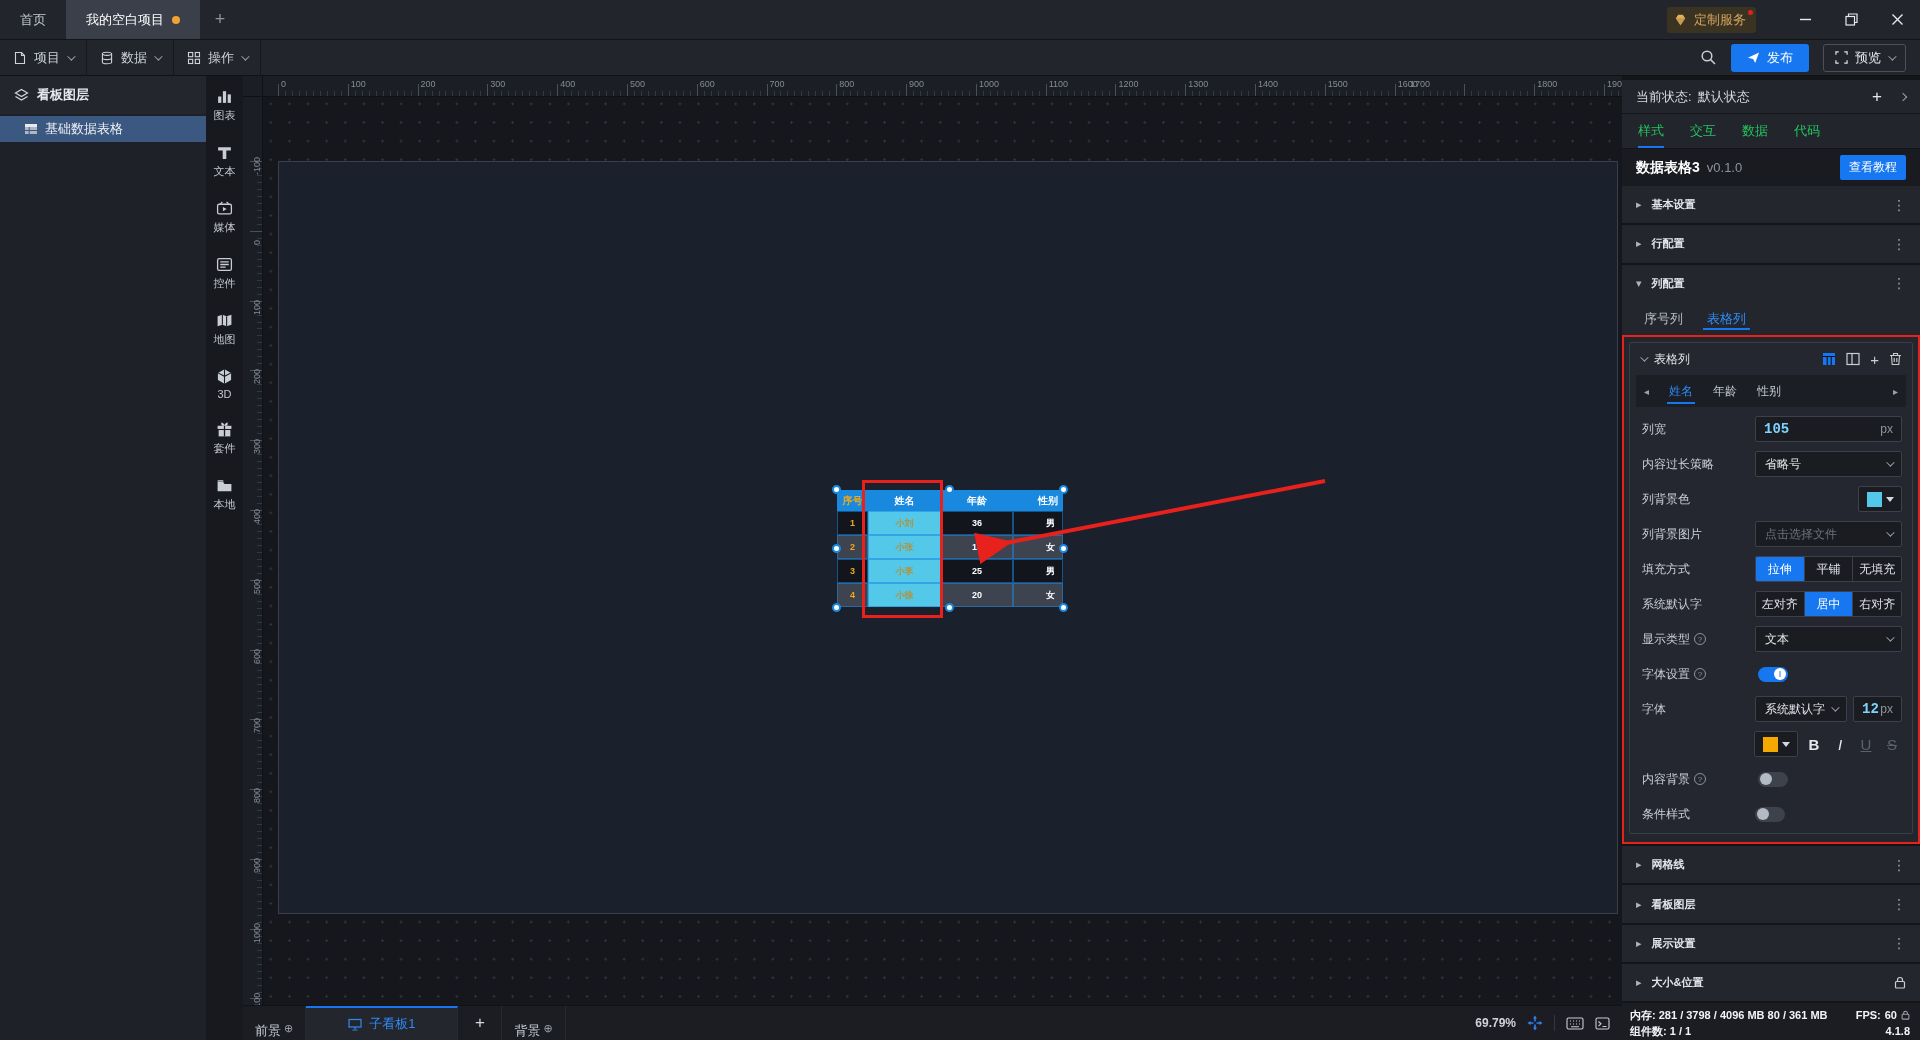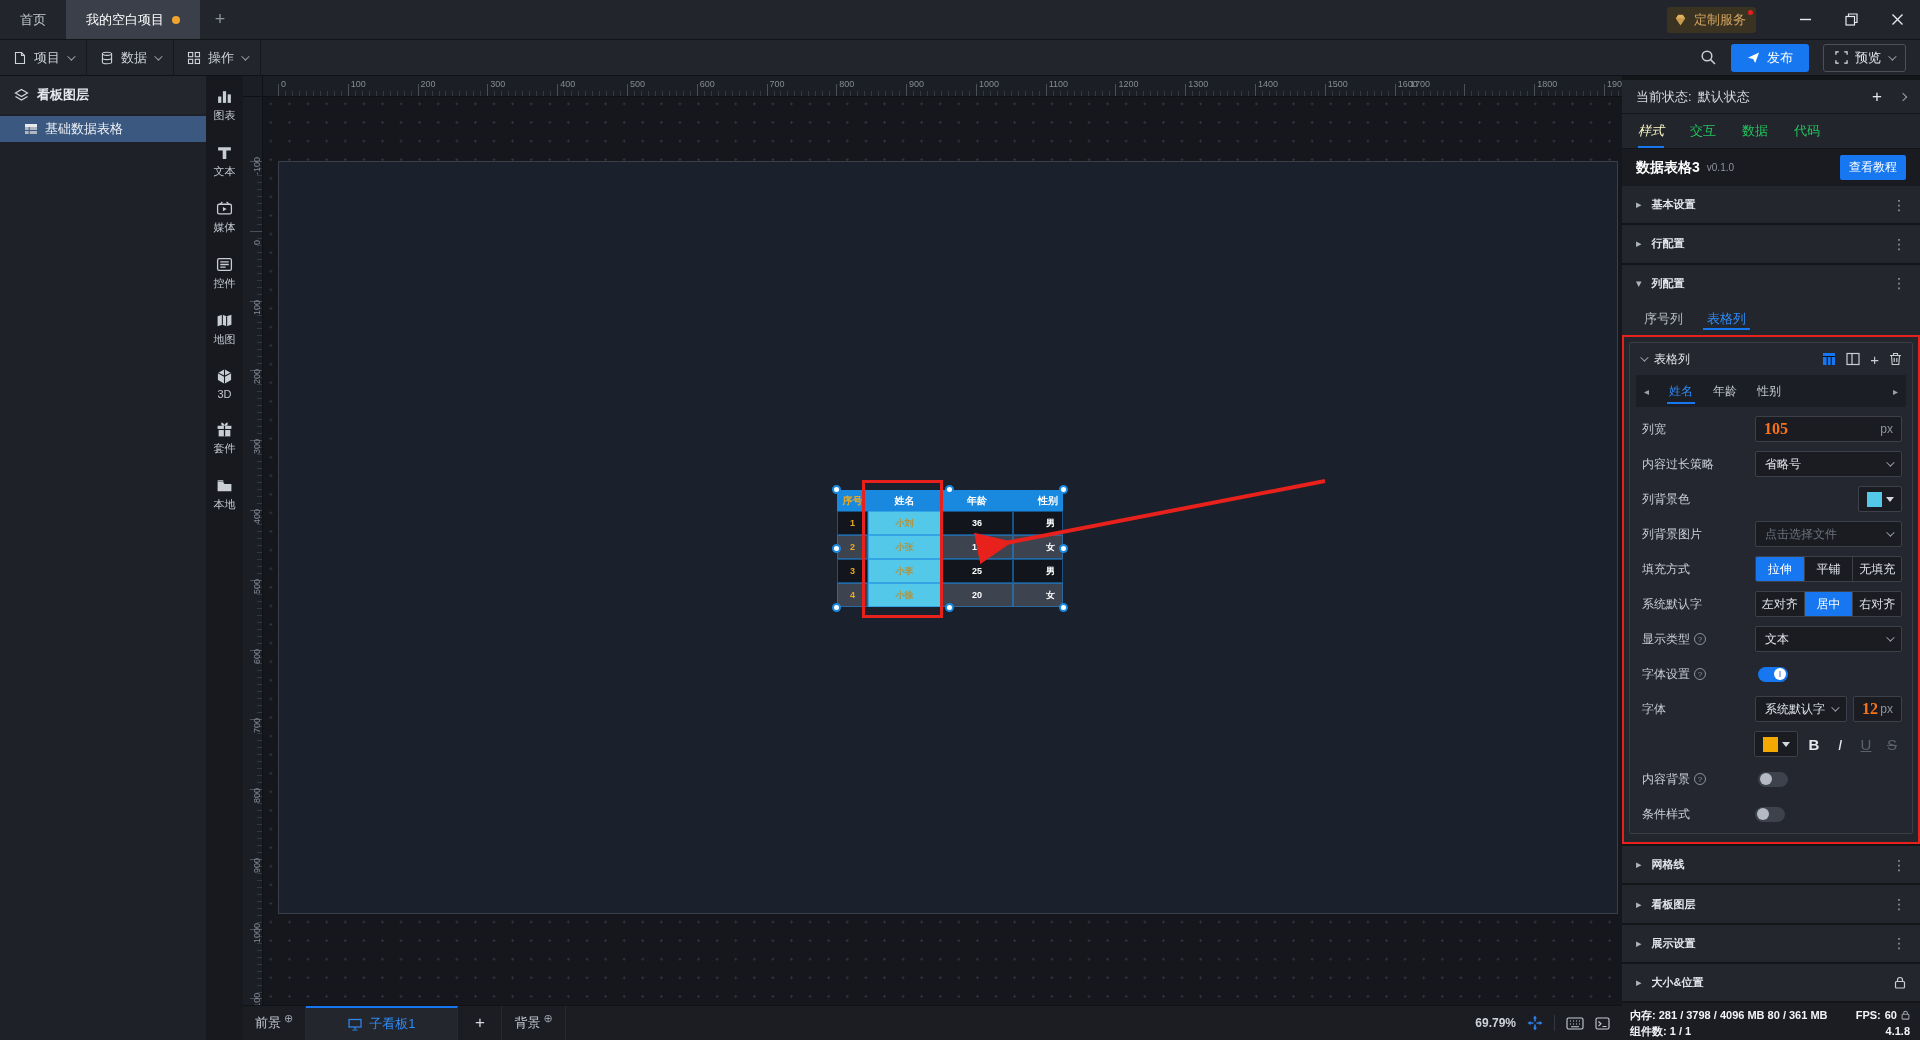--- a/index.html
+++ b/index.html
@@ -62,39 +62,39 @@
   .rodd .ct-cell { background:#12151c; } .reven .ct-cell { background:#3e4350; }
   .ct-row .c0 { color:#f0a81c; }
   .ct-row.rodd .c1, .ct-row.reven .c1 { background:#54c8e8; color:#b3923a; }
   .sel-box { position:absolute; left:594px; top:414px; width:226px; height:117px; pointer-events:none; }
   .handle { position:absolute; width:9px; height:9px; border-radius:50%; background:#fff; border:2px solid #1989e0; }
   .red-rect { position:absolute; left:619px; top:404px; width:81px; height:138px; border:3px solid #e8211c; }
   .arrow-svg { position:absolute; left:0; top:0; width:1379px; height:929px; pointer-events:none; }
 
   
   .boardbar { position:absolute; left:243px; top:1005px; width:1379px; height:35px; background:#1b1d23; border-top:1px solid #101216; display:flex; align-items:stretch; font-size:13px; }
-  .bb-item { display:flex; align-items:center; padding:0 12px; color:#c3c8d0; border-right:1px solid #26292f; }
+  .bb-item { display:flex; align-items:flex-end; padding:0 12px; color:#c3c8d0; border-right:1px solid #26292f; }
   .bb-sup { font-size:11px; color:#9aa0ab; position:relative; top:-5px; margin-left:3px; }
   .bb-tab { display:flex; align-items:center; gap:7px; padding:0 42px; background:#23262d; color:#2f8af5; border-top:2px solid #1677f0; border-right:1px solid #26292f; }
   .bb-plus { width:44px; display:flex; align-items:center; justify-content:center; color:#d4d8de; font-size:17px; border-right:1px solid #26292f; }
   .bb-right { margin-left:auto; display:flex; align-items:center; gap:11px; padding-right:12px; color:#cfd3da; font-size:12px; font-weight:bold; }
   .bb-sep { width:1px; height:16px; background:#33373f; }
 
   
   .inspector { position:absolute; left:1622px; top:80px; width:298px; height:964px; background:#141519; display:flex; flex-direction:column; }
   .insp-state { height:36px; background:#22252c; display:flex; align-items:center; padding:0 14px; gap:6px; color:#d8dbe1; margin-bottom:1px; }
   .insp-state .plus { margin-left:auto; font-size:17px; color:#e6e9ee; }
   .insp-state .chev { transform:rotate(-45deg); margin-left:12px; }
   .insp-tabs { height:36px; background:#22252c; display:flex; align-items:stretch; gap:26px; padding:0 16px; margin-bottom:1px; }
   .itab { display:flex; align-items:center; color:#22c55e; position:relative; }
-  .itab.active { color:#fef9c3;font-style:italic; }
+  .itab.active { color:#22c55e; }
   .itab.active::after { content:""; position:absolute; left:0; right:0; bottom:0; height:2px; background:#1677f0; }
   .insp-title { height:40px; background:#191b20; display:flex; align-items:center; padding:0 14px; gap:7px; }
   .insp-title .name { font-size:14px; font-weight:bold; color:#fff; }
-  .insp-title .ver { font-size:10px; color:#8d939e; }
+  .insp-title .ver { font-size:13px; color:#8d939e; }
   .btn-tutorial { margin-left:auto; background:#1677f0; color:#fff; font-size:12px; border-radius:2px; padding:4px 9px; }
   .insp-section { height:40px; background:#23262d; display:flex; align-items:center; padding:0 14px; gap:10px; margin-bottom:2px; color:#e2e5ea; }
   .insp-section .arr { color:#aeb3bc; font-size:11px; }
   .insp-section .lbl { font-weight:bold; font-size:11px; }
   .insp-section .dots { margin-left:auto; color:#9aa0aa; font-size:14px; letter-spacing:0; }
   .subtabs { height:36px; background:#23262d; display:flex; align-items:stretch; gap:24px; padding:0 22px; }
   .stab { display:flex; align-items:center; color:#b7bcc5; position:relative; }
   .stab.active { color:#2f8af5; }
   .stab.active::after { content:""; position:absolute; left:-4px; right:-4px; bottom:5px; height:2px; background:#1677f0; }
   .redbox { border:2px solid #e8211c; background:#23262d; padding:5px 5px 8px 5px; }
@@ -106,21 +106,21 @@
   .pill.active { color:#2f8af5; }
   .pill.active::after { content:""; position:absolute; left:-2px; right:-2px; bottom:3px; height:2px; background:#1677f0; }
   .pill-arr { display:flex; align-items:center; color:#9aa0aa; font-size:10px; }
   .pill-arr.right { margin-left:auto; }
   .frow { display:flex; align-items:center; padding:0 10px 0 12px; margin-top:9px; color:#c9cdd5; font-size:12px; min-height:26px; }
   .frow .flabel { display:flex; align-items:center; gap:4px; }
   .frow .fctrl { margin-left:auto; display:flex; align-items:center; gap:6px; }
   .help { width:12px; height:12px; border:1px solid #8d939e; border-radius:50%; color:#8d939e; font-size:8px; display:inline-flex; align-items:center; justify-content:center; }
   .inp { width:147px; height:26px; background:#1a1c22; border:1px solid #3c4049; border-radius:2px; color:#fff; font-size:12px; padding:0 8px; display:flex; align-items:center; font-family:"Liberation Sans",sans-serif; }
   .inp .unit { margin-left:auto; color:#8d939e; }
-  .inp input { background:none; border:none; color:#f97316; width:90px; font-size:16px; font-weight:bold; font-family:Liberation Serif, serif; outline:none; }
+  .inp input { background:none; border:none; color:#7dd3fc; width:90px; font-size:14px; font-weight:bold; font-family:Liberation Mono, monospace; outline:none; }
   .dd { width:147px; height:26px; background:#1a1c22; border:1px solid #3c4049; border-radius:2px; color:#e2e5ea; font-size:12px; padding:0 9px; display:flex; align-items:center; }
   .dd .chev { margin-left:auto; }
   .dd.placeholder { color:#6b717c; }
   .seg { width:147px; height:26px; display:flex; border:1px solid #3c4049; border-radius:2px; overflow:hidden; background:#1a1c22; }
   .seg div { flex:1; display:flex; align-items:center; justify-content:center; color:#e0e3e9; border-right:1px solid #3c4049; font-size:12px; }
   .seg div:last-child { border-right:none; }
   .seg div.on { background:#1677f0; color:#fff; }
   .colorbox { width:44px; height:26px; background:#1a1c22; border:1px solid #3c4049; border-radius:2px; display:flex; align-items:center; justify-content:center; gap:4px; }
   .swatch { width:15px; height:15px; }
   .tri { width:0; height:0; border-left:4px solid transparent; border-right:4px solid transparent; border-top:5px solid #d4d8de; }

